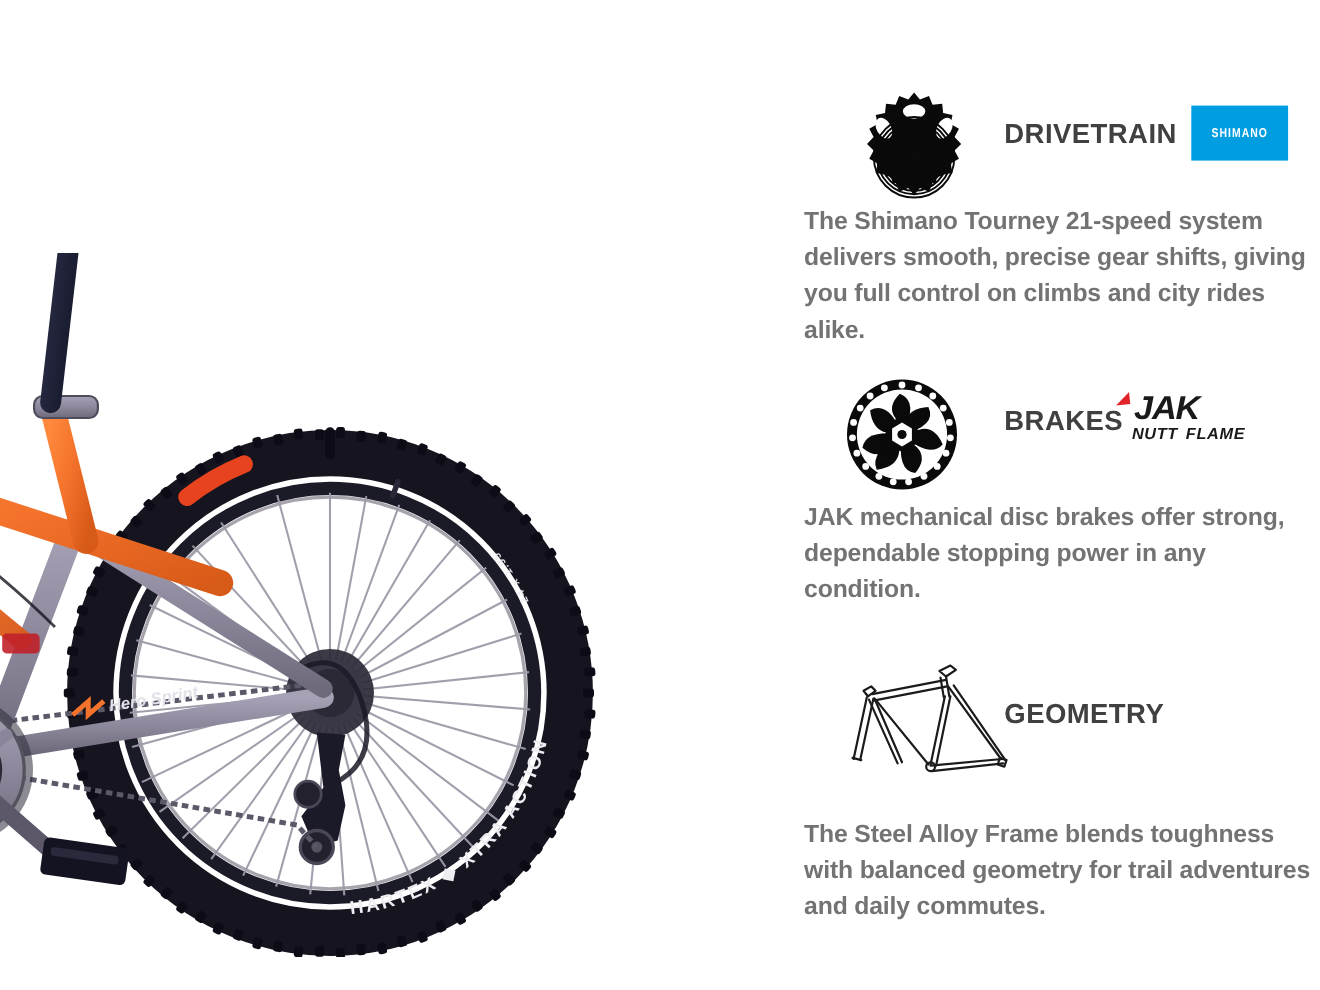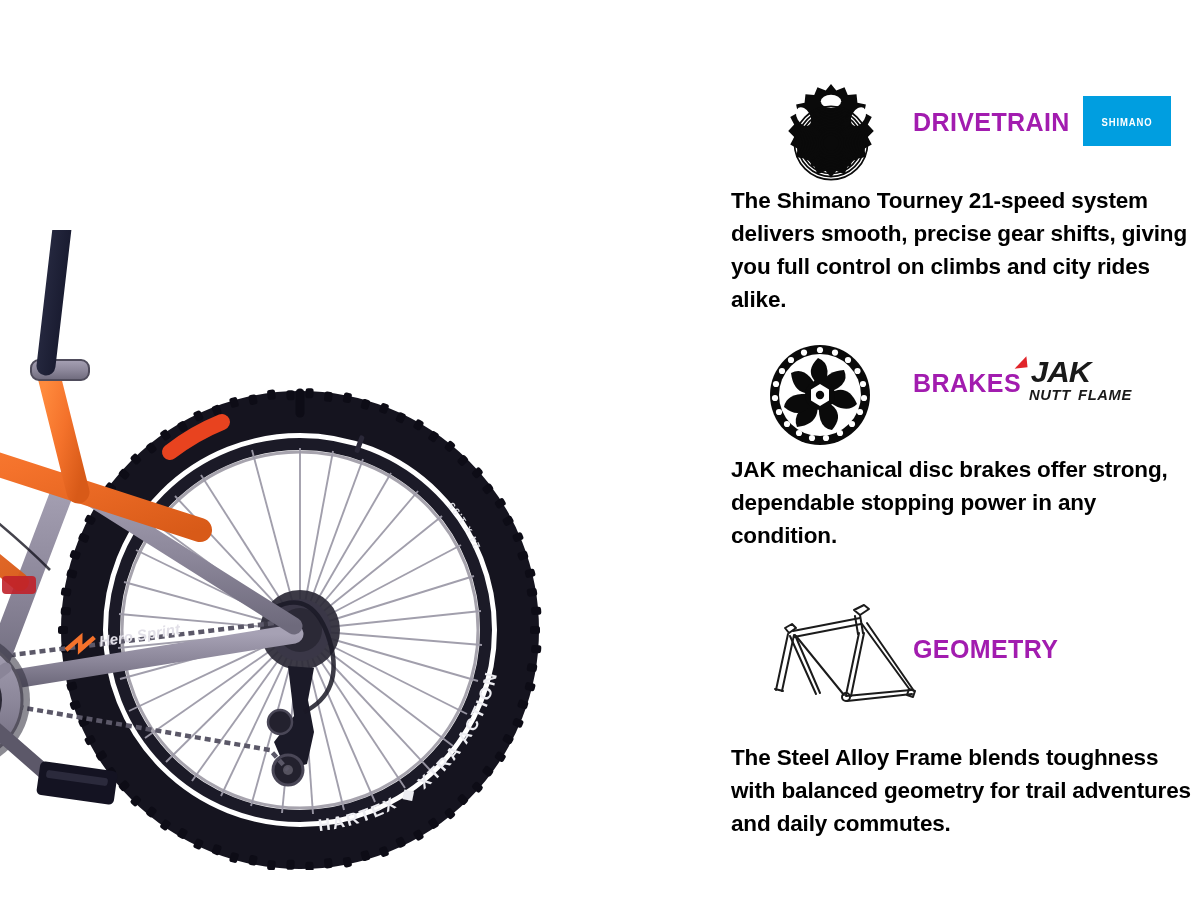--- a/index.html
+++ b/index.html
@@ -18,33 +18,33 @@
 
   
   .spec-pane { position:absolute; left:700px; top:0; width:500px; height:900px; background:#fff; padding:0; }
 
   .feature { position:absolute; left:0; width:500px; }
   .feature-head { position:relative; height:126px; }
 
   .feat-icon { position:absolute; top:0; }
   .feat-title {
     position:absolute;
-    color:#a21caf;
+    color:#404040;
     font-size:25px;
     font-weight:700;
     letter-spacing:.4px;
     white-space:nowrap;
   }
   .brand-slot { position:absolute; }
 
   .feature-body {
     font-size:22.5px;
     font-weight:700;
     line-height:1.46;
-    color:#000000;
+    color:#737373;
     letter-spacing:-.15px;
     width:465px;
   }
 
   
   .shimano-box {
     width:88px; height:50px;
     background:#009EE0;
     display:flex; align-items:center; justify-content:center;
   }

